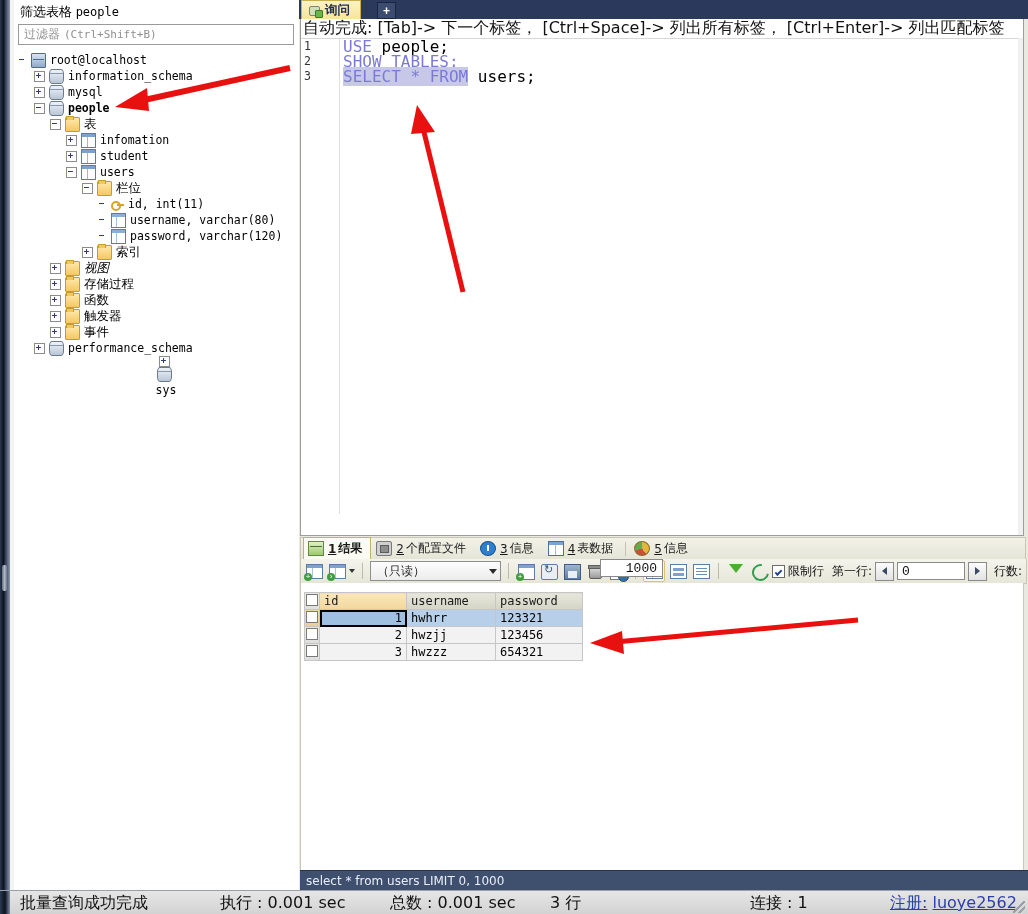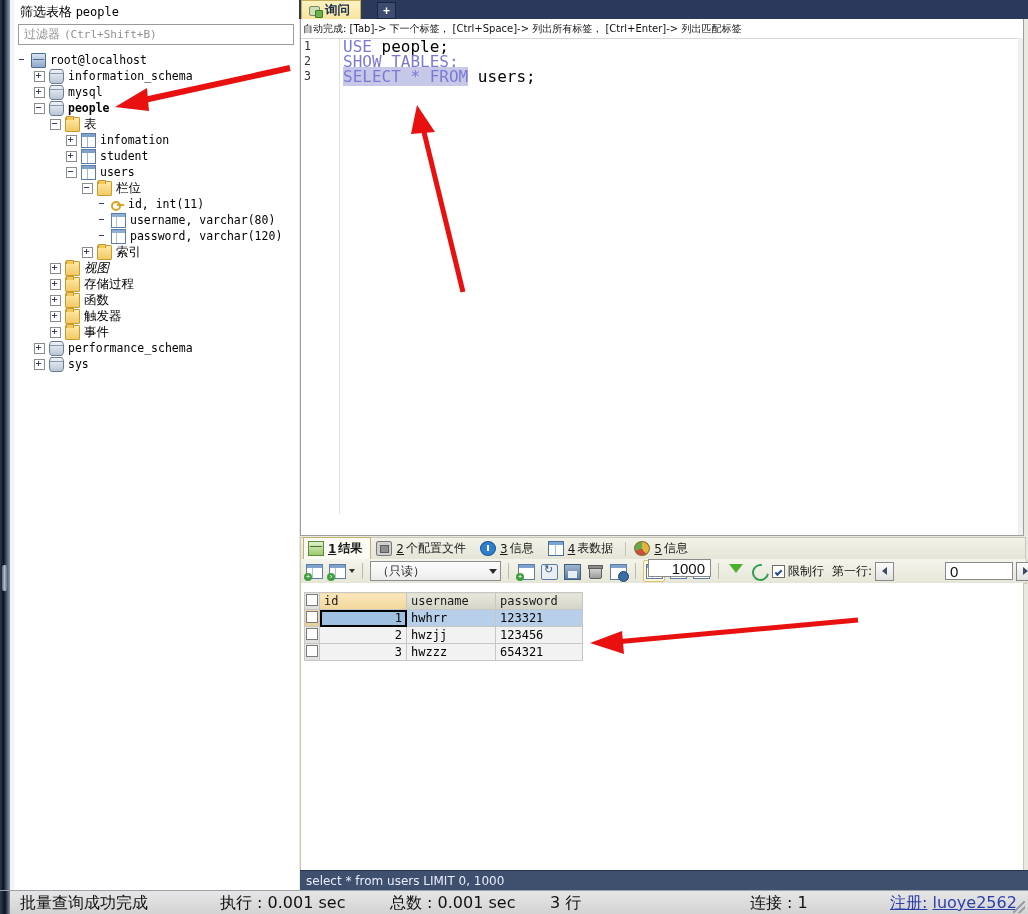--- a/index.html
+++ b/index.html
@@ -80,21 +80,21 @@
   .etab .ti::after{content:"";position:absolute;left:7px;top:6px;width:6px;height:6px;
     background:#6db34b;border:1px solid #3d7a2a;border-radius:1px;}
   .addtab{position:absolute;left:78px;top:2px;width:17px;height:15px;
     background:#3c4c6e;border:1px solid #1b2740;display:flex;align-items:center;justify-content:center;
     color:#fff;font-size:12px;font-weight:bold;line-height:1;}
 
   
   .editor{position:absolute;left:1px;top:19px;width:722px;height:516px;background:#ffffff;
     border:1px solid #9d9d9d;border-top:none;}
   .autohint{height:19px;background:#ffffff;border-bottom:1px solid #d7d7d7;
-    display:flex;align-items:center;padding-left:2px;font-size:10px;
+    display:flex;align-items:center;padding-left:2px;font-size:16px;
     font-family:"DejaVu Sans",sans-serif;color:#111;white-space:nowrap;}
   .codearea{position:relative;background:#fff;height:475px;}
   .gutter{position:absolute;left:0;top:0;width:38px;height:100%;background:#ffffff;
     border-right:1px solid #e0e0e0;}
   .gline{height:15px;line-height:15px;text-align:left;padding-left:3px;
     font-family:"DejaVu Sans Mono",monospace;font-size:11.5px;color:#333;}
   .code{position:absolute;left:42px;top:0;right:0;}
   .cline{height:15px;line-height:15px;font-family:"DejaVu Sans Mono",monospace;font-size:16px;
     white-space:pre;color:#000;}
   .kw{color:#7a7ad6;}
@@ -177,22 +177,22 @@
   .chk::after{content:"";position:absolute;left:2px;top:4px;width:5px;height:2px;
     border-left:2px solid #24478f;border-bottom:2px solid #24478f;transform:rotate(-45deg);}
   .tlab{font-size:12px;font-family:"DejaVu Sans",sans-serif;color:#111;white-space:nowrap;flex:none;}
   .navbtn{width:17px;height:17px;border:1px solid #8a8a8a;background:linear-gradient(#fcfcfc,#e2e2e2);
     display:flex;align-items:center;justify-content:center;flex:none;}
   .tri-l{width:0;height:0;border-top:4px solid transparent;border-bottom:4px solid transparent;
     border-right:5px solid #3b4a63;}
   .tri-r{width:0;height:0;border-top:4px solid transparent;border-bottom:4px solid transparent;
     border-left:5px solid #3b4a63;}
   .numfield{width:62px;height:16px;border:1px solid #8a8a8a;background:#fff;
-    font-family:Liberation Sans, sans-serif;font-size:15px;display:flex;align-items:center;
-    padding-left:4px;color:#111;flex:none;margin-left:48px;}
+    font-family:Liberation Mono, monospace;font-size:13px;display:flex;align-items:center;
+    padding-left:4px;color:#111;flex:none;}
   .numfield.right{justify-content:flex-end;padding-right:5px;width:52px;}
 
   
   .rgrid{position:absolute;left:1px;top:583px;width:722px;height:287px;
     background:#ffffff;border:1px solid #c8c8b4;border-top:none;overflow:hidden;}
   table.dg{border-collapse:collapse;font-family:"DejaVu Sans Mono",monospace;font-size:12px;
     margin:9px 0 0 3px;}
   table.dg th,table.dg td{border:1px solid #c6c6c6;height:16px;padding:0 4px;
     font-weight:normal;white-space:nowrap;}
   table.dg th{background:linear-gradient(#e6e6dc,#d5d5c6);text-align:left;color:#1a1a1a;}
@@ -337,21 +337,21 @@
         <div class="trow" style="padding-left: 36px;">
           <span class="exp plus"></span>
           <span class="ico folder"></span>
           <span class="tlabel cn">事件</span>
         </div>
         <div class="trow" style="padding-left: 20px;">
           <span class="exp plus"></span>
           <span class="ico db"></span>
           <span class="tlabel">performance_schema</span>
         </div>
-        <div class="trow" style="padding-left: 20px;">
+        <div class="trow" style="padding-left: 20px; flex-direction: column;">
           <span class="exp plus"></span>
           <span class="ico db"></span>
           <span class="tlabel">sys</span>
         </div>
       </div>
   </div>
 
   <div class="right">
 
     <div class="tabstrip">

